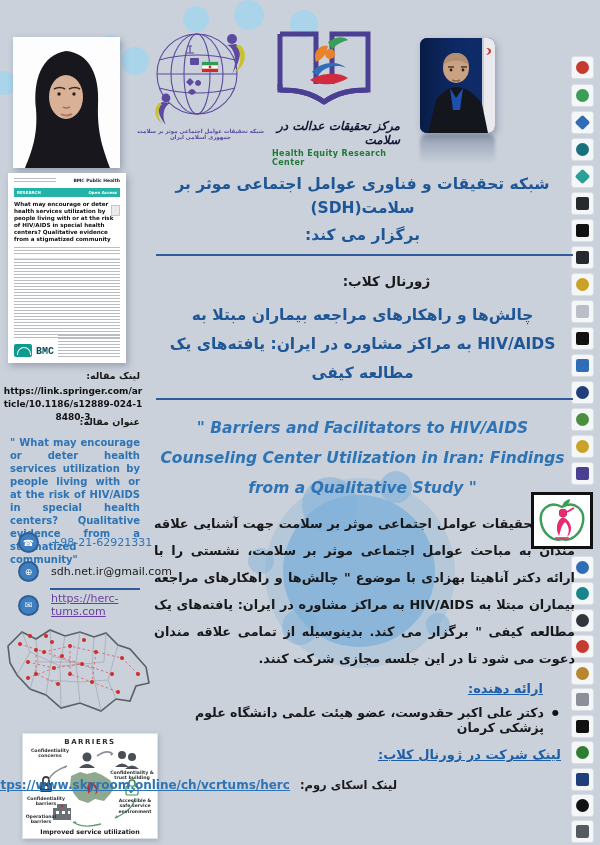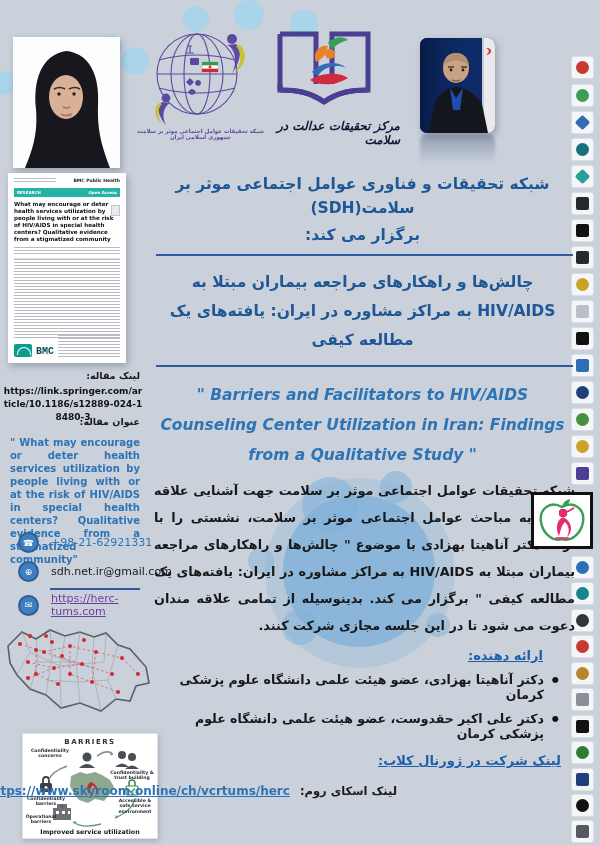--- a/index.html
+++ b/index.html
@@ -170,20 +170,21 @@
         <path d="M8,56 L8,62"></path>
       </g>
       <path d="M52,74 C38,64 24,62 8,62 M52,74 C66,64 80,62 96,62" stroke="#4a3f92" stroke-width="5" fill="none"></path>
       <path d="M56,14 C64,8 72,8 76,12 C70,14 64,16 60,22 Z" fill="#3a9e57"></path>
       <path d="M44,34 C40,24 48,16 56,18 C54,26 52,30 44,34 Z" fill="#e8832a"></path>
       <circle cx="58" cy="26" r="5" fill="#e8832a"></circle>
       <path d="M40,44 C48,34 66,32 74,40 C66,36 52,38 46,48 Z" fill="#2f6db6"></path>
       <path d="M38,52 C50,44 68,44 76,50 C64,58 46,58 38,52 Z" fill="#d12b3f"></path>
     </svg>
     <div id="herc-fa">مرکز تحقیقات عدالت در سلامت</div>
+    <div id="herc-en">Health Equity Research Center</div>
   </div>
 
   <div id="man-photo" class="photo">
     <svg width="75" height="95" viewBox="0 0 75 95">
       <rect width="75" height="95" fill="#0e2a66"></rect>
       <rect width="75" height="95" fill="url(#g1)"></rect>
       <defs>
           <linearGradient id="g1" x1="0" y1="0" x2="1" y2="0">
         <stop offset="0" stop-color="#081b45"></stop>
             <stop offset="1" stop-color="#12357e" stop-opacity="0"></stop>
@@ -411,29 +412,27 @@
     <span class="blabel" style="left:2px;top:62px;width:42px;">Confidentiality barriers</span>
     <span class="blabel" style="left:92px;top:64px;width:40px;">Accessible &amp; safe service environment</span>
     <span class="blabel" style="left:2px;top:80px;width:32px;">Operational barriers</span>
     <div id="barriers-footer">Improved service utilization</div>
   </div>
 
   <div id="main">
     <div id="org-title">شبکه تحقیقات و فناوری عوامل اجتماعی موثر بر سلامت(SDH)</div>
     <div id="org-title2">برگزار می کند:</div>
     <div class="sep"></div>
+    <div id="jc-label">ژورنال کلاب:</div>
     <div id="fa-title">چالش‌ها و راهکارهای مراجعه بیماران مبتلا به HIV/AIDS به مراکز مشاوره در ایران: یافته‌های یک مطالعه کیفی</div>
     <div class="sep"></div>
     <div id="en-title">" Barriers and Facilitators to HIV/AIDS Counseling Center Utilization in Iran: Findings from a Qualitative Study "</div>
     <div id="body-text">شبکه تحقیقات عوامل اجتماعی موثر بر سلامت جهت آشنایی علاقه مندان به مباحث عوامل اجتماعی موثر بر سلامت، نشستی را با ارائه  دکتر آناهیتا بهزادی با موضوع " چالش‌ها و راهکارهای مراجعه بیماران مبتلا به HIV/AIDS به مراکز مشاوره در ایران: یافته‌های یک مطالعه کیفی " برگزار می کند. بدینوسیله از تمامی علاقه مندان دعوت می شود تا در این جلسه مجازی شرکت کنند.</div>
     <div class="blue-heading">ارائه دهنده:</div>
     <div class="bullet-row">
-        <span>دکتر آناهیتا بهزادی، عضو هیئت علمی دانشگاه علوم پزشکی کرمان</span>
-      </div>
-    <div class="bullet-row">
         <span>دکتر علی اکبر حقدوست، عضو هیئت علمی دانشگاه علوم پزشکی کرمان</span>
       </div>
     <div class="blue-heading" id="join-heading">لینک شرکت در ژورنال کلاب:</div>
     <div id="skyroom-row">
       <span id="skyroom-label">لینک اسکای روم:</span>
       <span id="skyroom-link">https://www.skyroom.online/ch/vcrtums/herc</span>
     </div>
 
   </div>
 

